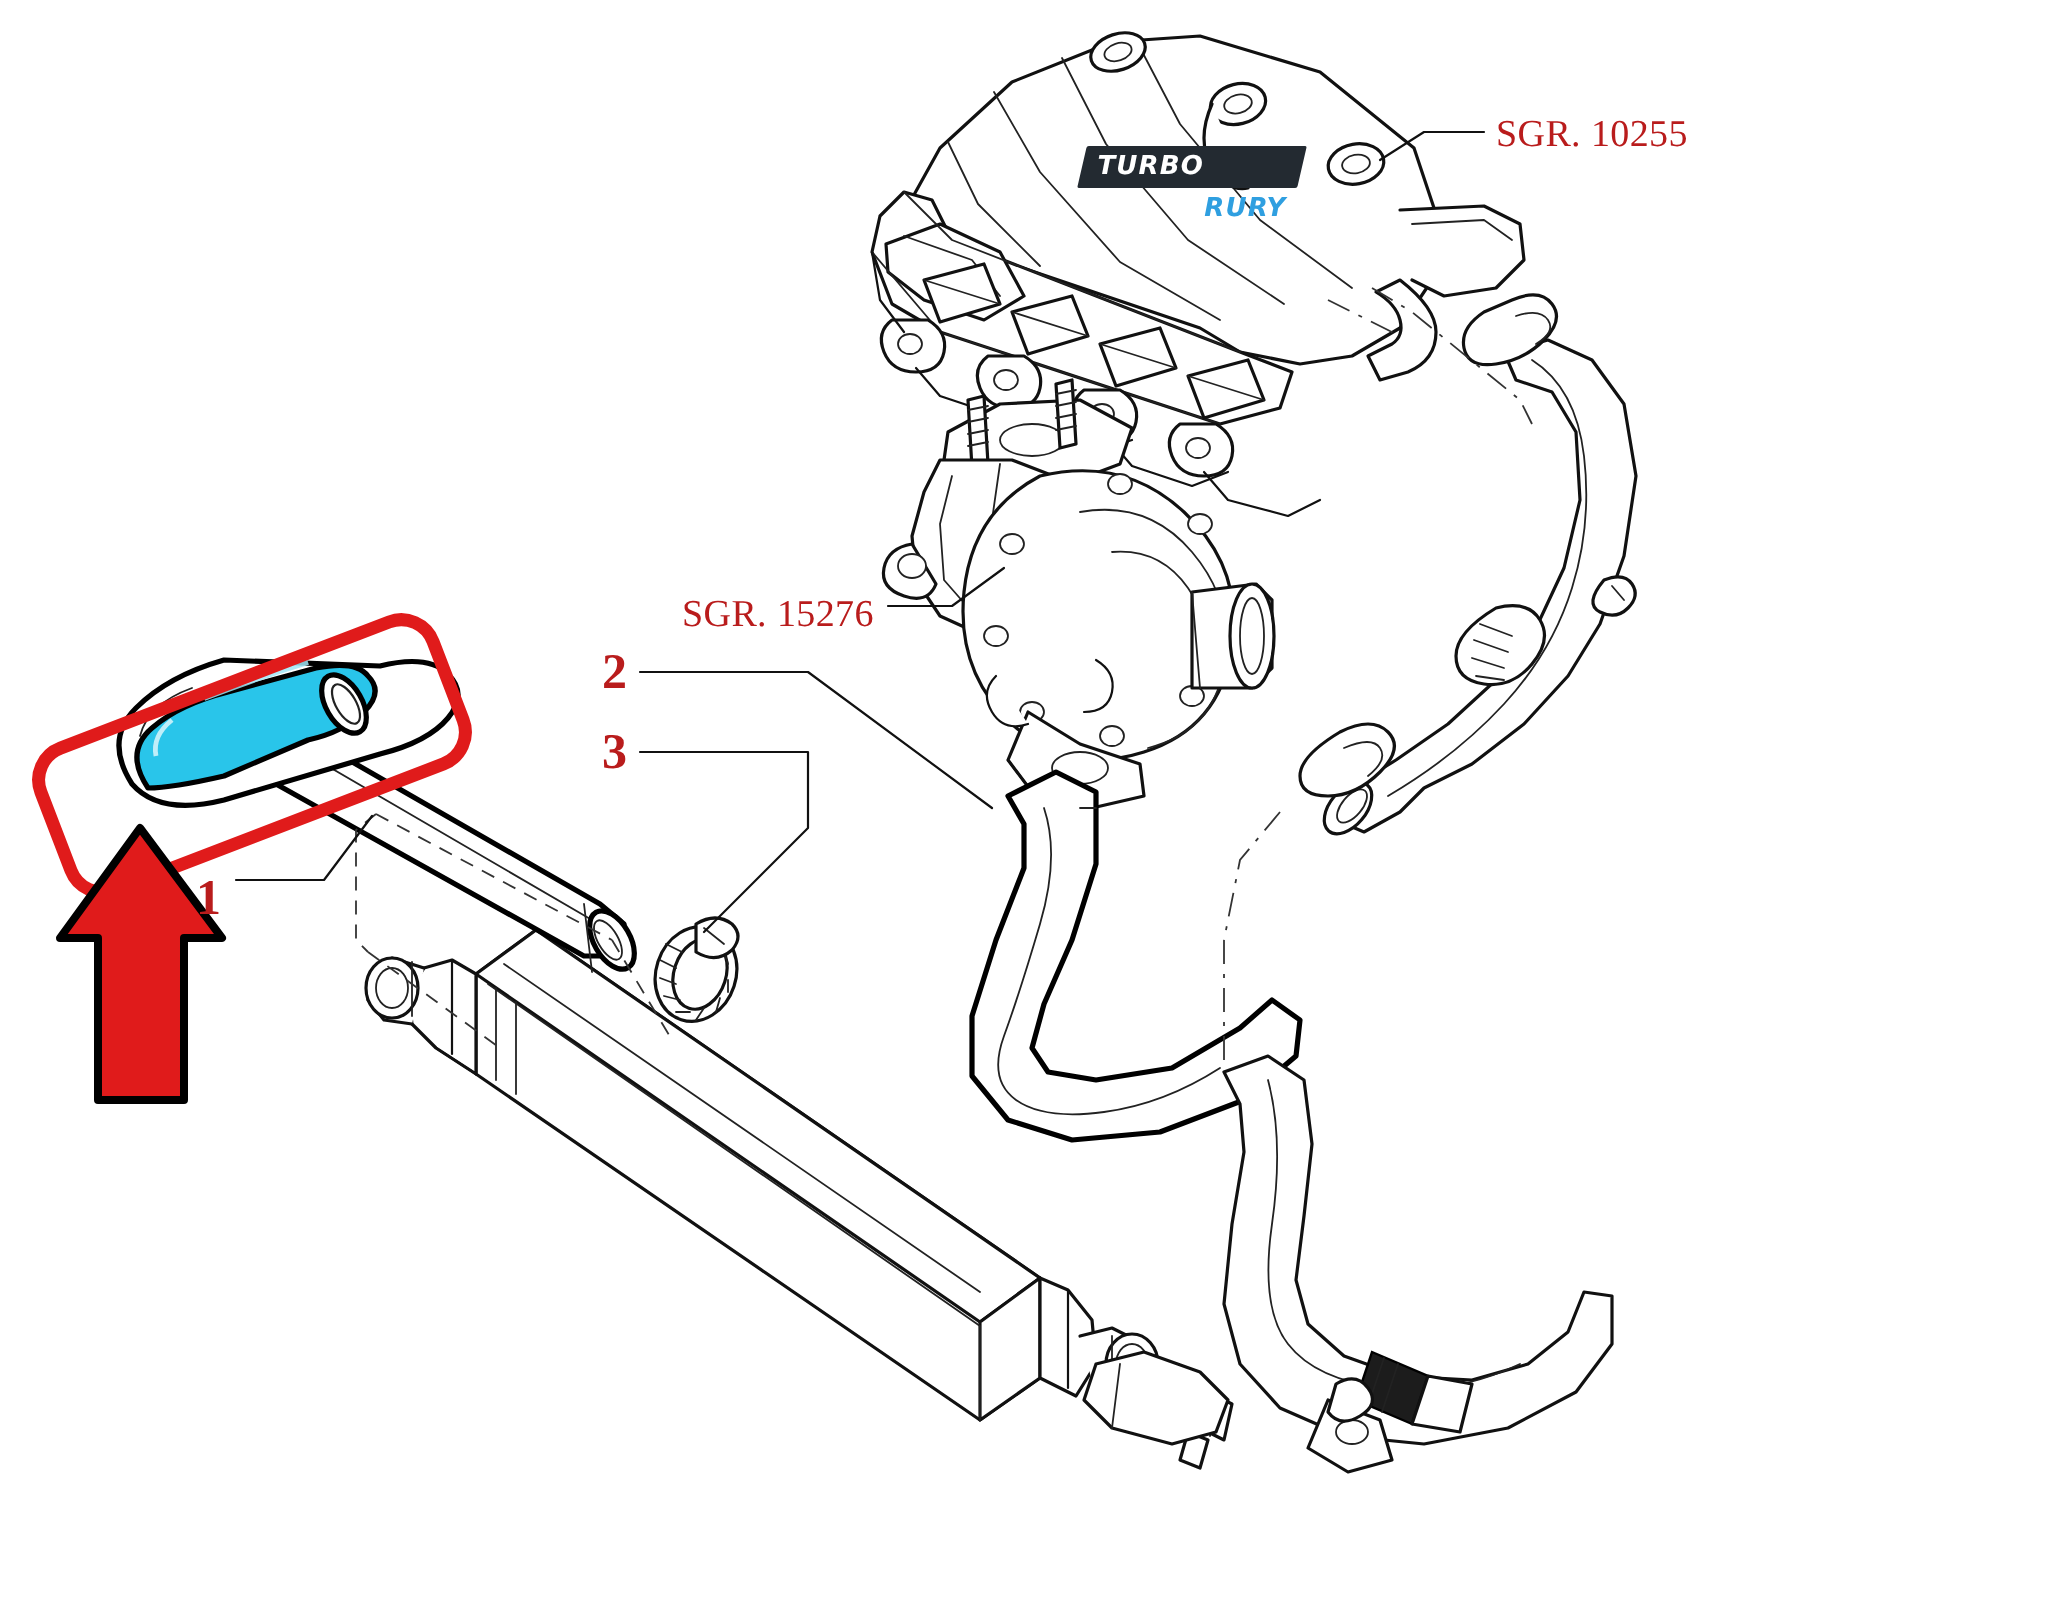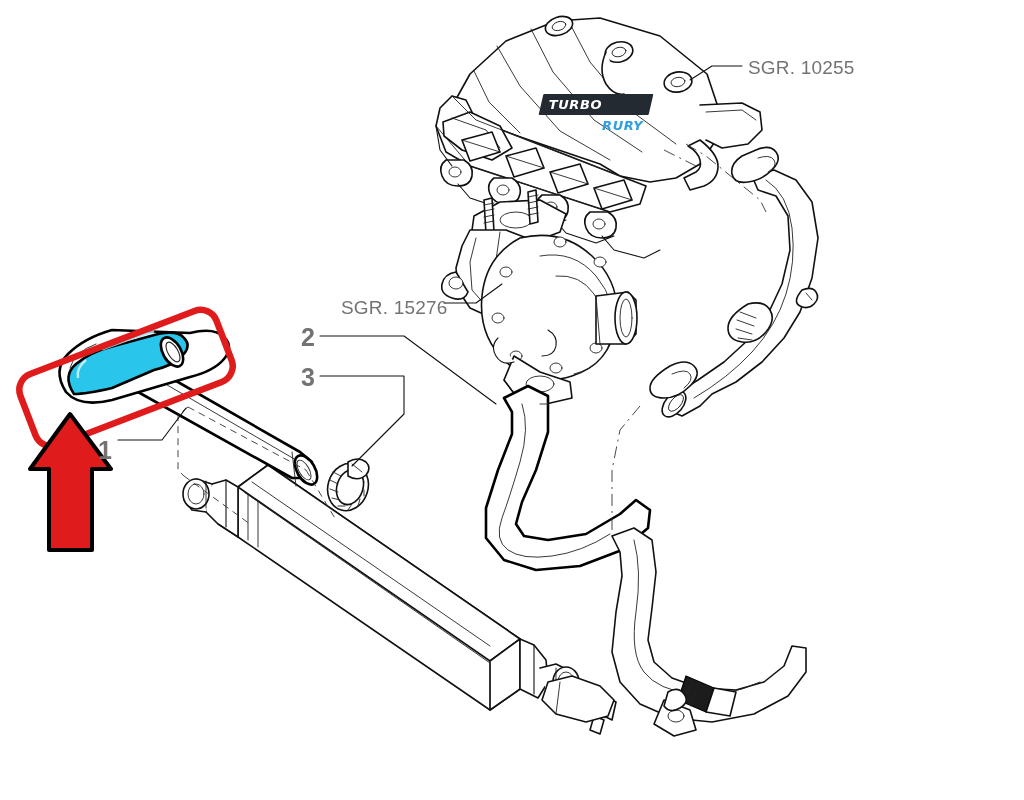--- a/index.html
+++ b/index.html
@@ -13,26 +13,26 @@
   svg.layer{position:absolute;left:0;top:0;width:1024px;height:800px;}
   .ln{fill:none;stroke:#111;stroke-width:1.6;stroke-linecap:round;stroke-linejoin:round;}
   .ln-thin{fill:none;stroke:#111;stroke-width:1.1;stroke-linecap:round;stroke-linejoin:round;}
   .ln-hair{fill:none;stroke:#222;stroke-width:0.9;stroke-linecap:round;stroke-linejoin:round;}
   .ln-bold{fill:none;stroke:#000;stroke-width:2.6;stroke-linecap:round;stroke-linejoin:round;}
   .fillwhite{fill:#ffffff;}
   .dash{fill:none;stroke:#333;stroke-width:0.9;stroke-dasharray:7 5;}
   .dashdot{fill:none;stroke:#333;stroke-width:0.9;stroke-dasharray:12 5 2 5;}
   .dark{fill:#1c1c1c;stroke:#000;stroke-width:1.2;}
   .label-txt{
-    position:absolute;font-family:Liberation Sans, sans-serif;
-    color:#737373;white-space:nowrap;
+    position:absolute;font-family:Liberation Serif, serif;
+    color:#b91c1c;white-space:nowrap;
   }
   .sgr{font-size:19px;letter-spacing:0.2px;}
   .numlbl{font-size:25px;font-weight:bold;}
-  .logo-wrap{position:absolute;left:541px;top:94px;width:110px;height:21px;}
+  .logo-wrap{position:absolute;left:541px;top:73px;width:110px;height:21px;}
   .logo-bar{
     position:absolute;left:0;top:0;width:110px;height:21px;
     background:#232a31;
     transform:skewX(-13deg);
     border-radius:1px;
   }
   .logo-text{
     position:absolute;left:0;top:0;width:110px;height:21px;
     display:flex;align-items:center;justify-content:center;
     font-family:"DejaVu Sans", sans-serif;

